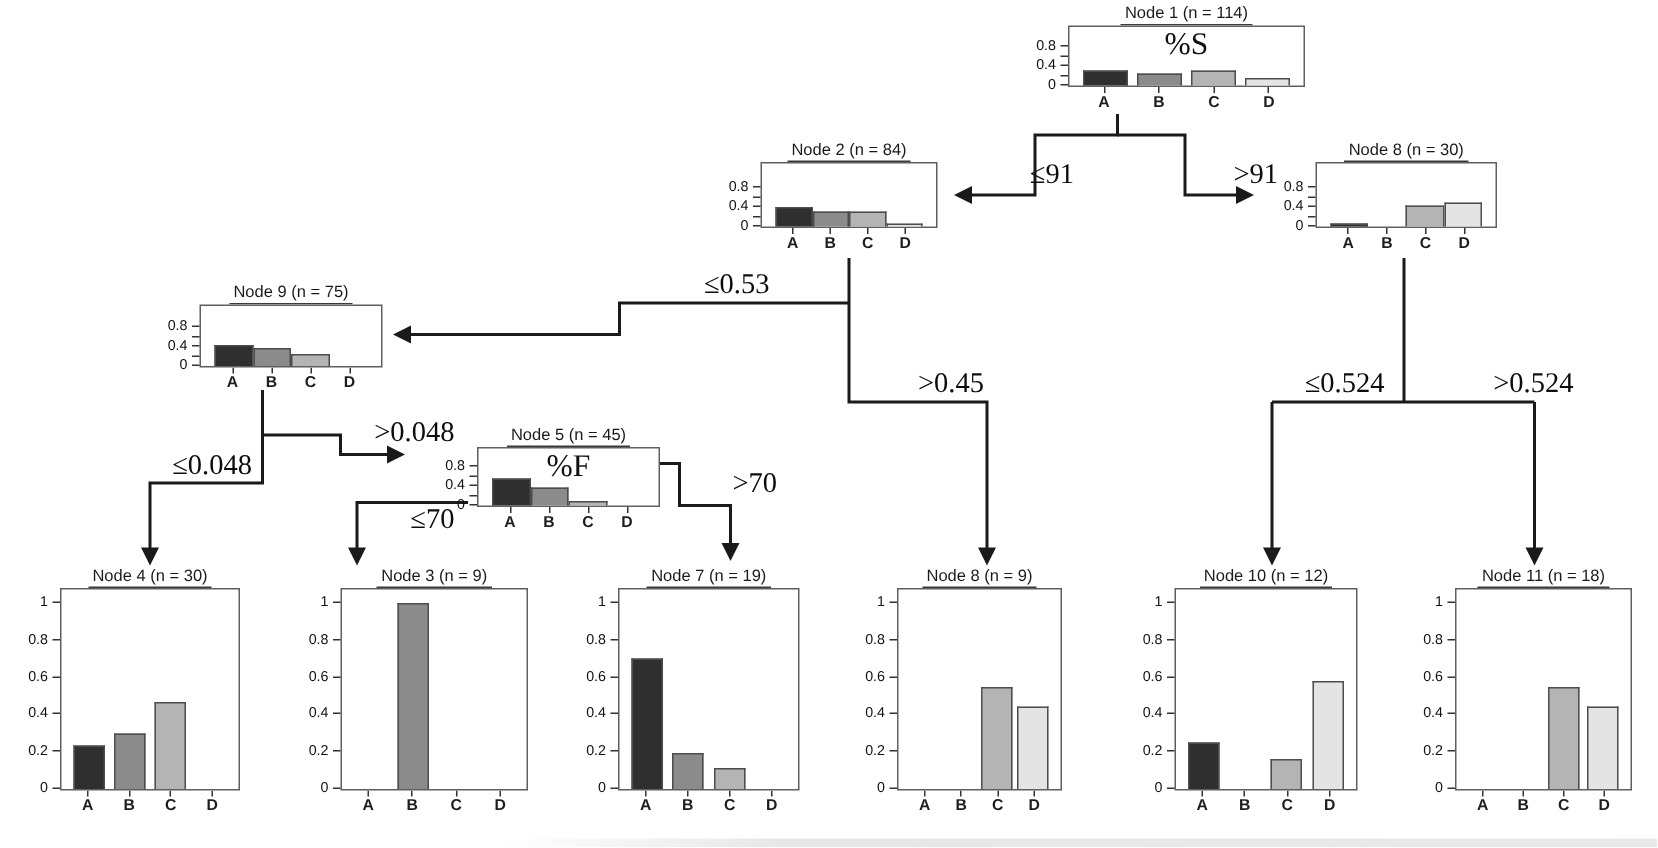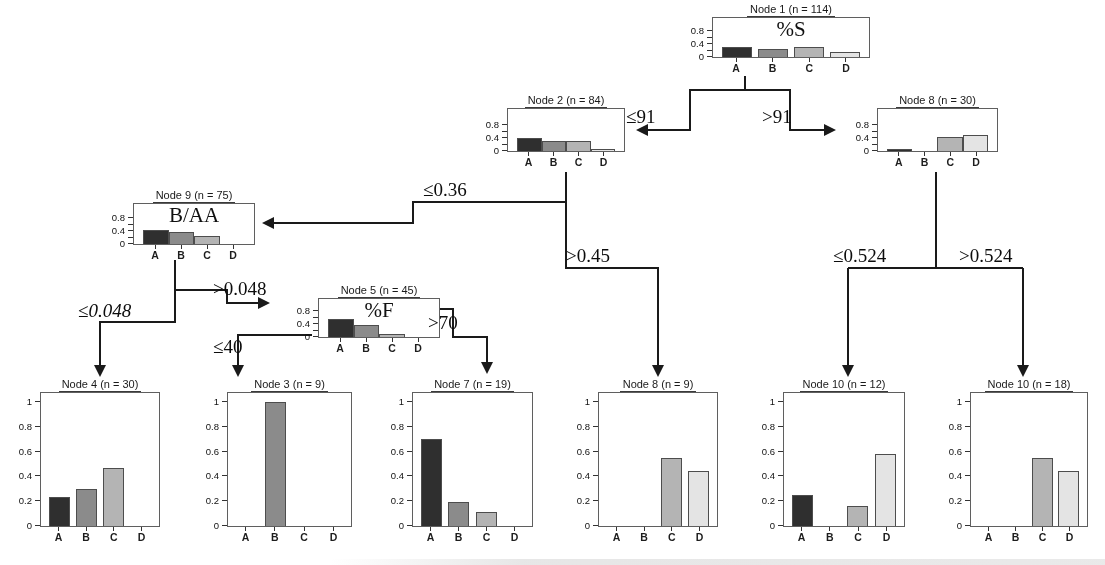--- a/index.html
+++ b/index.html
@@ -19,21 +19,21 @@
   .node.inner .bars,.node.inner .xaxis{padding:0 9px}
   .node.terminal .bars,.node.terminal .xaxis{padding:0 8px}
   .bar{box-sizing:border-box;border:1px solid #4d4d4d;border-bottom:none}
   .yaxis{position:absolute;left:0;top:0;bottom:0;width:0}
   .ytick{position:absolute;right:1px;width:5px;height:1px;background:#333}
   .ylabel{position:absolute;right:9px;font-size:9.5px;line-height:10px;color:#111;white-space:nowrap}
   .xaxis{display:flex;justify-content:space-between;font-size:10.5px;font-weight:bold;color:#1d1d1d}
   .slot{display:flex;flex-direction:column;align-items:center}
   .xtick{width:1px;height:4px;background:#333}
   .slot span{margin-top:1px;line-height:11px}
-  .edge-label{position:absolute;width:90px;text-align:left;
+  .edge-label{position:absolute;width:90px;text-align:right;
               font-family:"Liberation Serif",serif;font-size:19px;line-height:20px;color:#0c0c0c}
   .bottom-smudge{position:absolute;left:330px;right:0;bottom:0;height:6px;opacity:.45;
                  background:linear-gradient(to right,rgba(200,200,200,0),#c9c9c9 25%,#cfcfcf)}
 </style>
 </head>
 <body>
 
 <div class="stage">
 
   <svg class="edges" width="1105" height="565">
@@ -156,21 +156,20 @@
         <div class="slot" style="width: 26px;">
           <div class="xtick"></div>
           <span>D</span>
         </div>
       </div>
   </div>
 
   <div class="node inner" style="left: 133px; top: 189px; width: 122px;">
     <div class="node-title"><span class="t">Node 9 (n = 75)</span></div>
     <div class="chart-box" style="height: 42px;">
-      <div class="var-label">B/AA</div>
       <div class="bars">
           <div class="bar" style="width: 26px; height: 14px; background: rgb(47, 47, 47);"></div>
           <div class="bar" style="width: 26px; height: 12px; background: rgb(139, 139, 139);"></div>
           <div class="bar" style="width: 26px; height: 8px; background: rgb(180, 180, 180);"></div>
           <div class="bar" style="width: 26px; height: 0px; background: rgb(228, 228, 228); border: none;"></div>
         </div>
       <div class="yaxis">
           <div class="ytick" style="bottom: 0px;"></div>
           <div class="ylabel" style="bottom: -5px;">0</div>
           <div class="ytick" style="bottom: 6.4px;"></div>
@@ -370,21 +369,21 @@
           <div class="xtick"></div>
           <span>C</span>
         </div>
         <div class="slot" style="width: 21px;">
           <div class="xtick"></div>
           <span>D</span>
         </div>
       </div>
   </div>
 
-  <div class="node terminal" style="left: 598px; top: 378px; width: 120px;">
+  <div class="node terminal" style="left: 598px; top: 378px; width: 110px;">
     <div class="node-title"><span class="t">Node 8 (n = 9)</span></div>
     <div class="chart-box" style="height: 135px;">
       <div class="var-label"></div>
       <div class="bars">
           <div class="bar" style="width: 21px; height: 0px; background: rgb(47, 47, 47); border: none;"></div>
           <div class="bar" style="width: 21px; height: 0px; background: rgb(139, 139, 139); border: none;"></div>
           <div class="bar" style="width: 21px; height: 68px; background: rgb(180, 180, 180);"></div>
           <div class="bar" style="width: 21px; height: 55px; background: rgb(228, 228, 228);"></div>
         </div>
       <div class="yaxis">
@@ -501,21 +500,21 @@
           <span>C</span>
         </div>
         <div class="slot" style="width: 21px;">
           <div class="xtick"></div>
           <span>D</span>
         </div>
       </div>
   </div>
 
   <div class="node terminal" style="left: 970px; top: 378px; width: 118px;">
-    <div class="node-title"><span class="t">Node 10 (n = 18)</span></div>
+    <div class="node-title"><span class="t">Node 11 (n = 18)</span></div>
     <div class="chart-box" style="height: 135px;">
       <div class="var-label"></div>
       <div class="bars">
           <div class="bar" style="width: 21px; height: 0px; background: rgb(47, 47, 47); border: none;"></div>
           <div class="bar" style="width: 21px; height: 0px; background: rgb(139, 139, 139); border: none;"></div>
           <div class="bar" style="width: 21px; height: 68px; background: rgb(180, 180, 180);"></div>
           <div class="bar" style="width: 21px; height: 55px; background: rgb(228, 228, 228);"></div>
         </div>
       <div class="yaxis">
           <div class="ytick" style="bottom: 0px;"></div>
@@ -547,23 +546,23 @@
         </div>
         <div class="slot" style="width: 21px;">
           <div class="xtick"></div>
           <span>D</span>
         </div>
       </div>
   </div>
 
   <div class="edge-label" style="left: 626px; top: 107px;">≤91</div>
   <div class="edge-label" style="left: 762px; top: 107px;">&gt;91</div>
-  <div class="edge-label" style="left: 423px; top: 180px;">≤0.36</div>
+  <div class="edge-label" style="left: 423px; top: 180px;">≤0.53</div>
   <div class="edge-label" style="left: 566px; top: 246px;">&gt;0.45</div>
-  <div class="edge-label" style="left: 78px; top: 301px; font-style: italic;">≤0.048</div>
+  <div class="edge-label" style="left: 78px; top: 301px;">≤0.048</div>
   <div class="edge-label" style="left: 213px; top: 279px;">&gt;0.048</div>
-  <div class="edge-label" style="left: 213px; top: 337px;">≤40</div>
+  <div class="edge-label" style="left: 213px; top: 337px;">≤70</div>
   <div class="edge-label" style="left: 428px; top: 313px;">&gt;70</div>
   <div class="edge-label" style="left: 833px; top: 246px;">≤0.524</div>
   <div class="edge-label" style="left: 959px; top: 246px;">&gt;0.524</div>
 
   <div class="bottom-smudge"></div>
 </div>
 
 </body></html>

